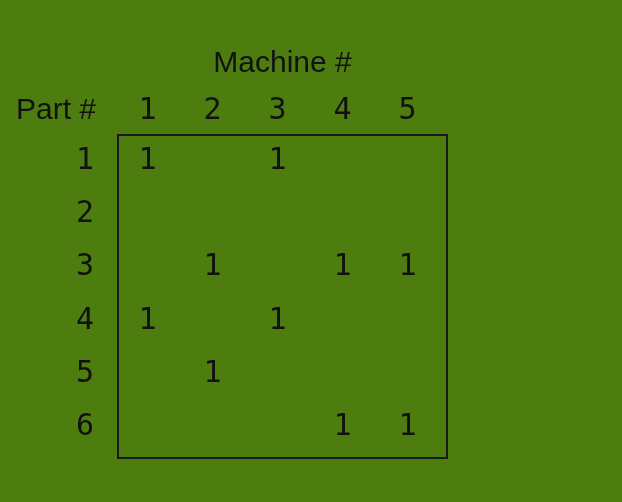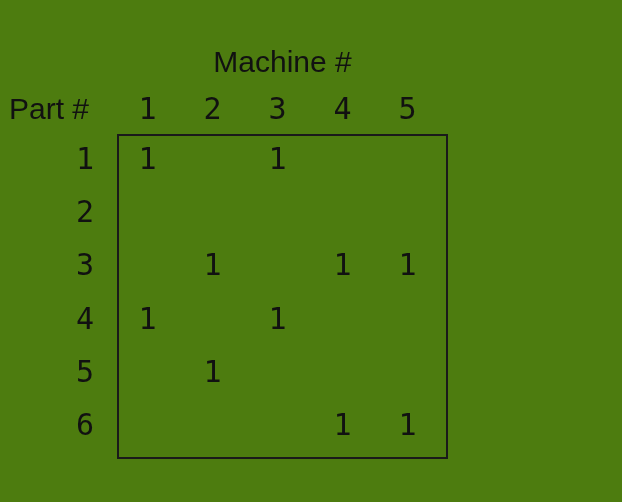--- a/index.html
+++ b/index.html
@@ -19,21 +19,21 @@
     left: 117px;
     top: 47px;
     width: 331px;
     text-align: center;
     font-size: 30px;
     line-height: 30px;
     white-space: nowrap;
   }
   .part-axis-label {
     position: absolute;
-    left: 9px;
+    left: 16px;
     top: 94px;
     font-size: 30px;
     line-height: 30px;
     white-space: nowrap;
   }
   .col-headers {
     position: absolute;
     left: 115px;
     top: 94px;
     width: 325px;

